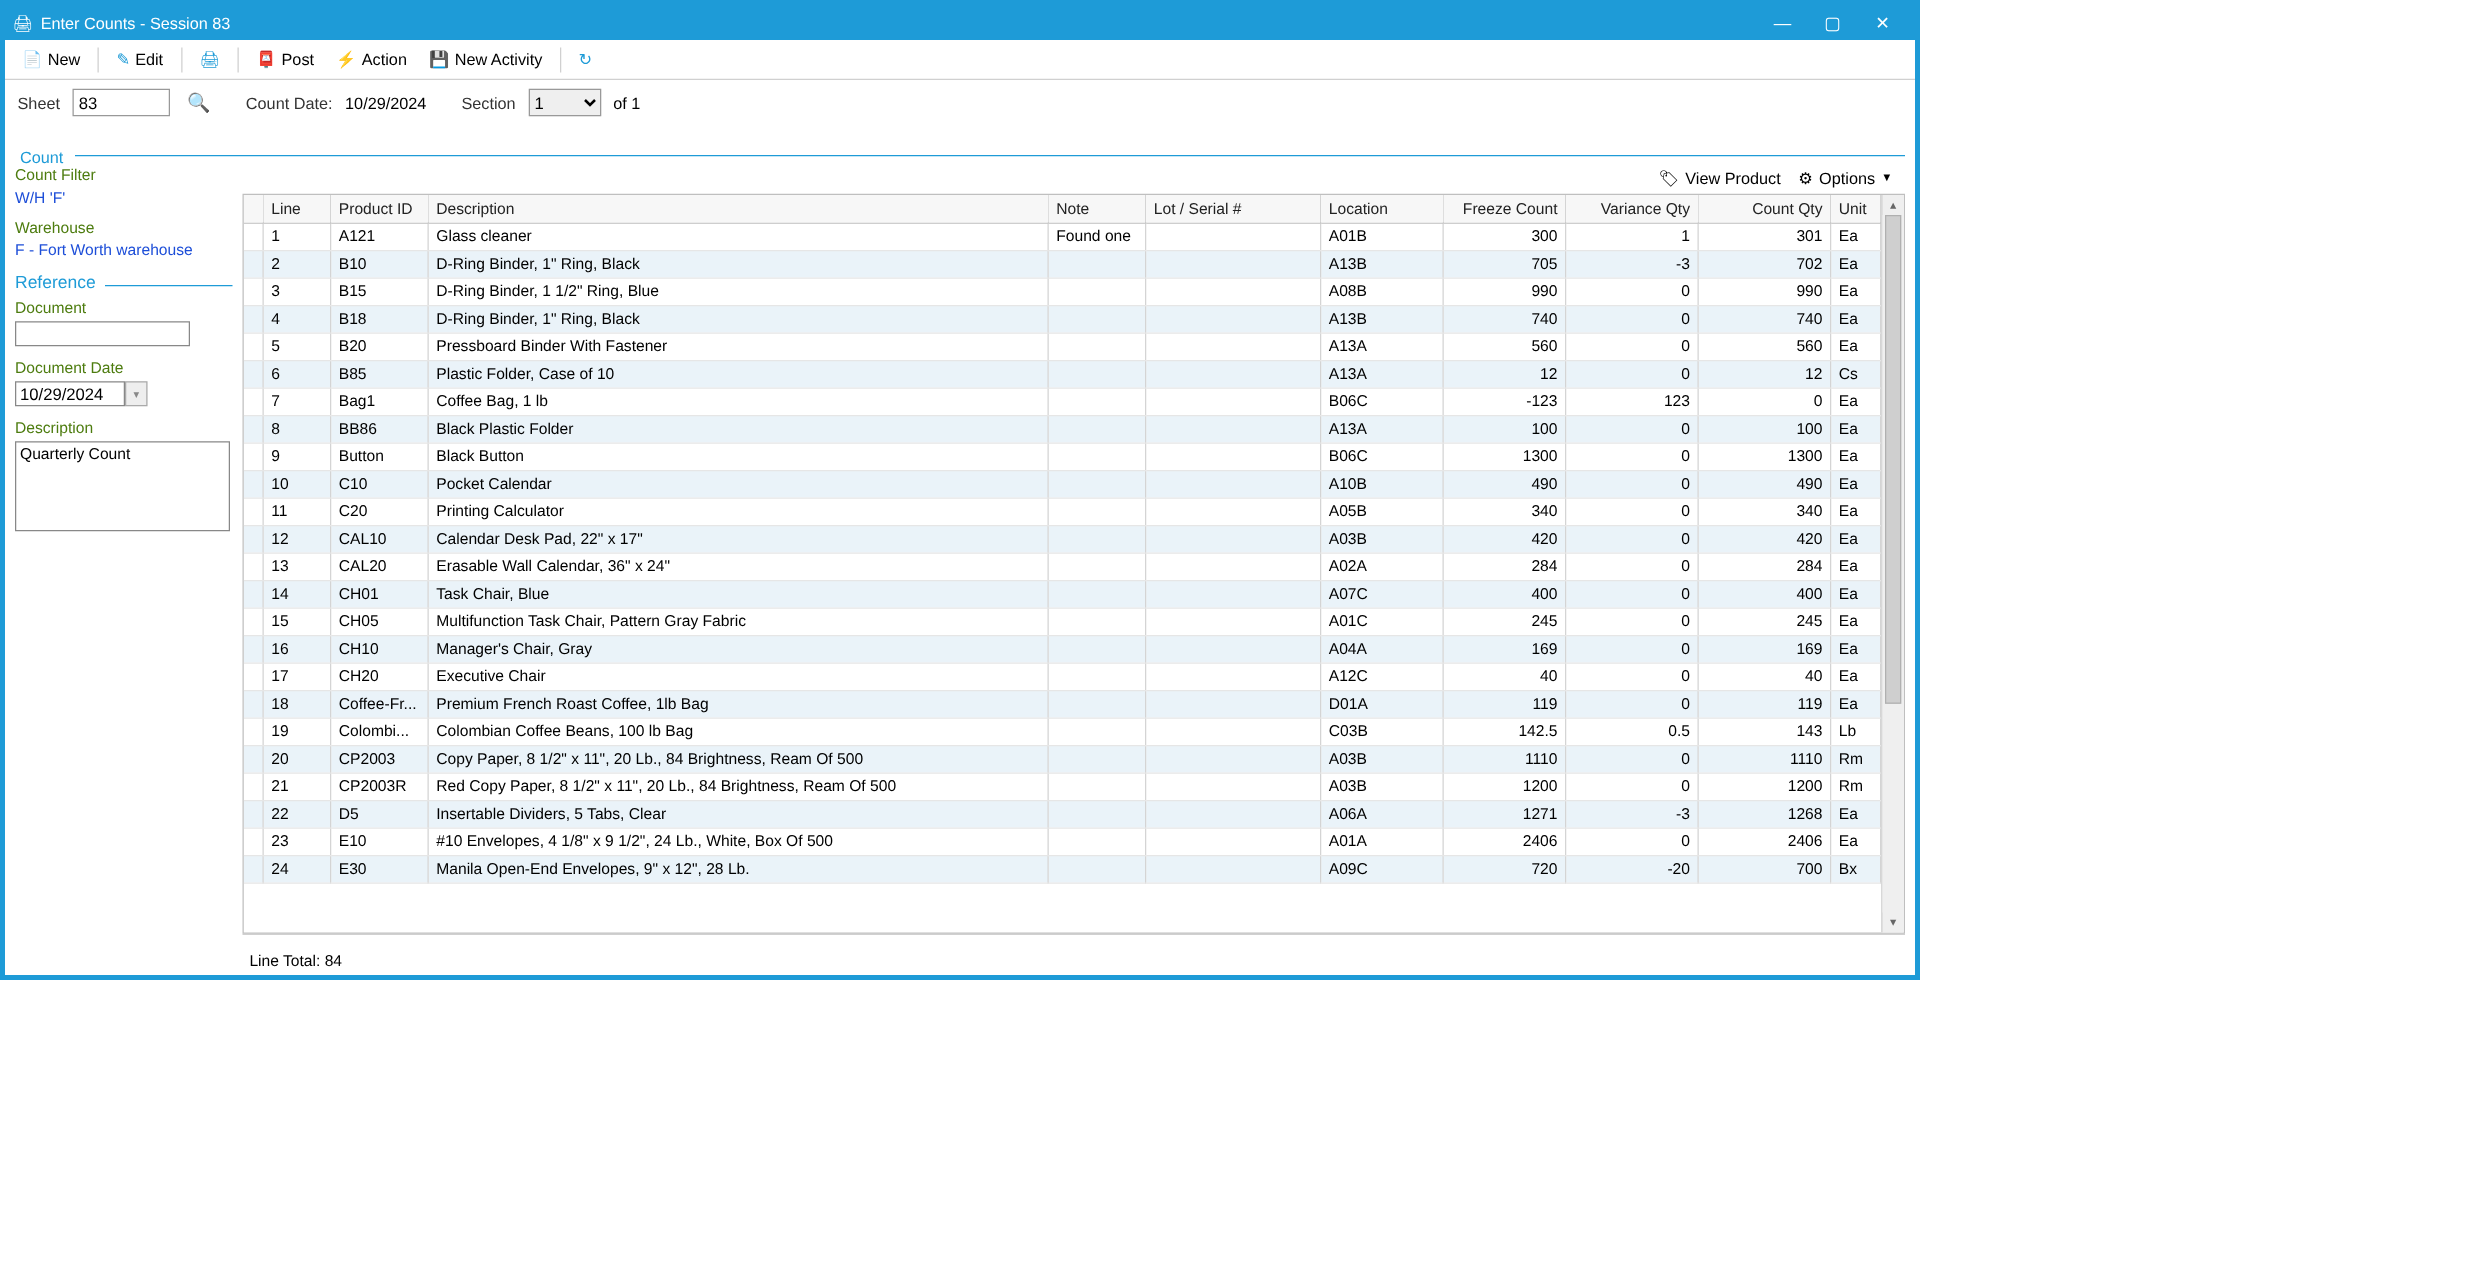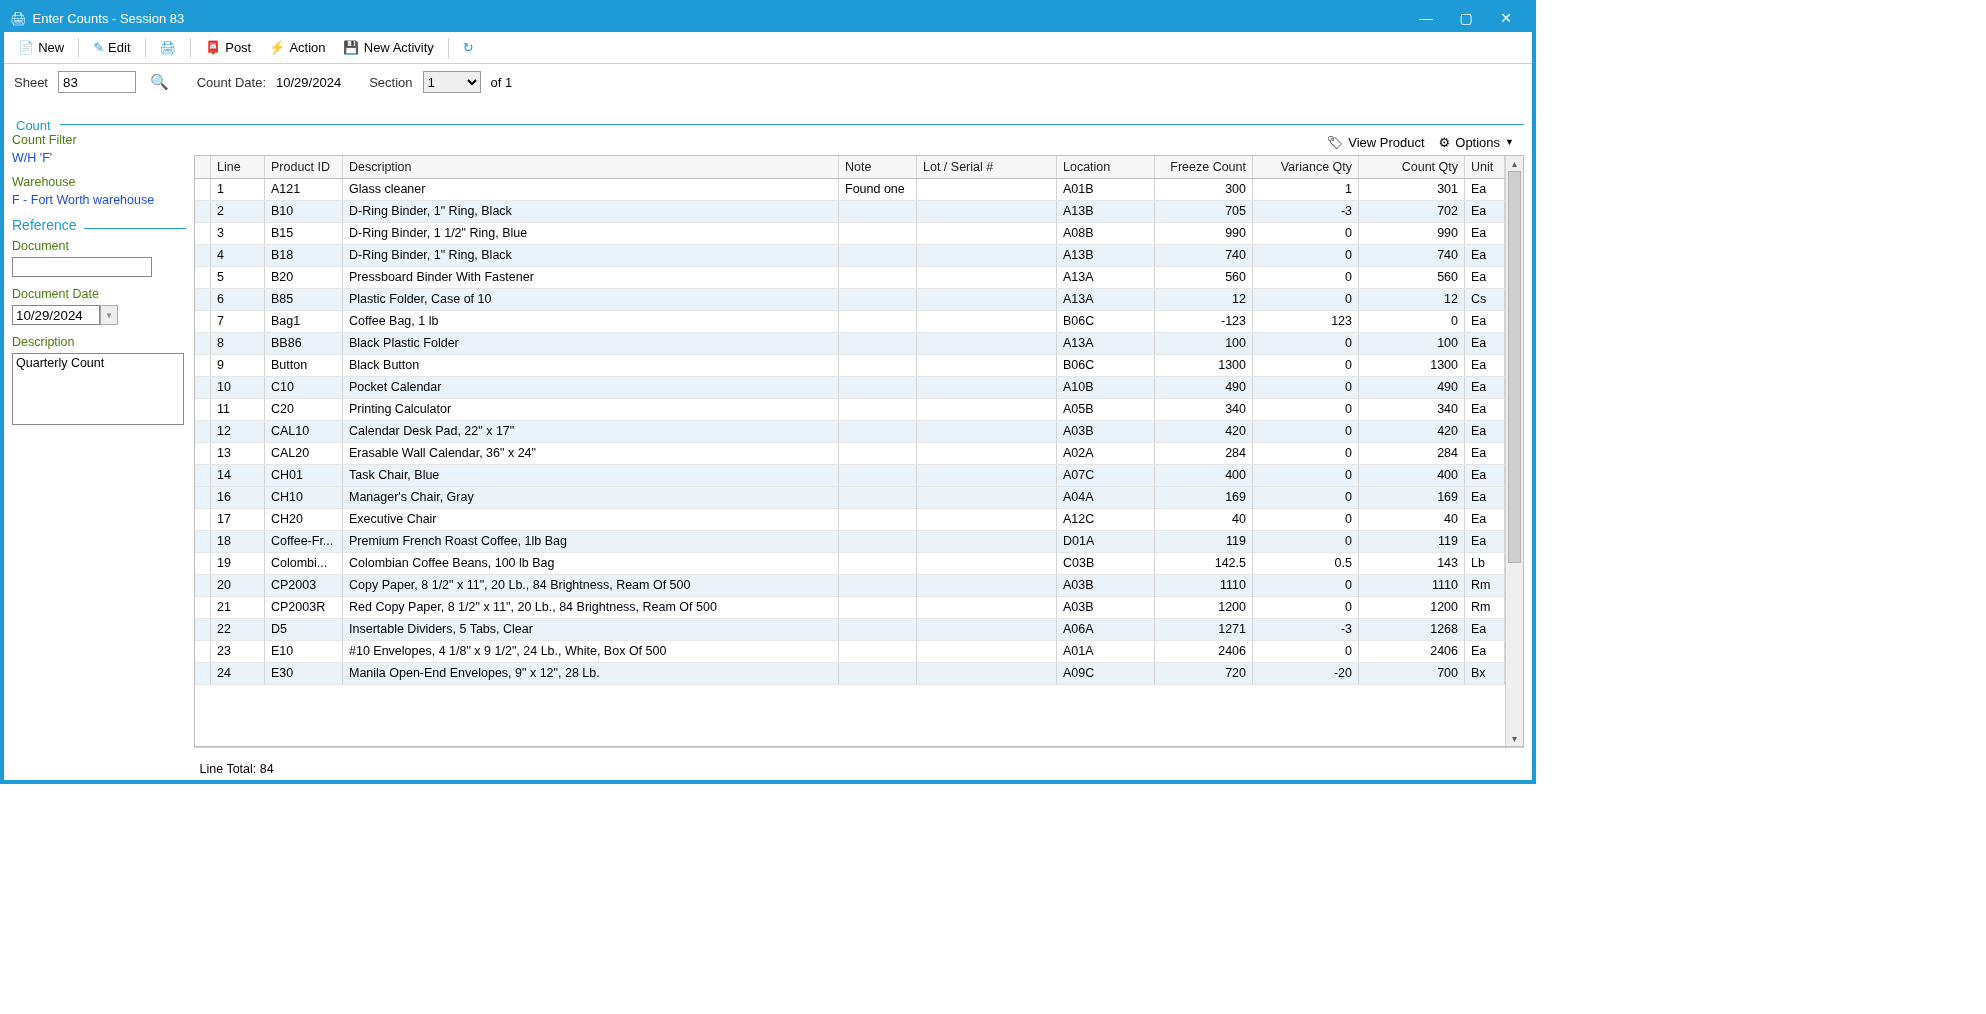--- a/index.html
+++ b/index.html
@@ -353,20 +353,33 @@
                     <td>CH01</td>
                     <td>Task Chair, Blue</td>
                     <td></td>
                     <td></td>
                     <td>A07C</td>
                     <td class="num">400</td>
                     <td class="num">0</td>
                     <td class="num">400</td>
                     <td>Ea</td>
                   </tr>
+                  <tr>
+                    <td></td>
+                    <td>15</td>
+                    <td>CH05</td>
+                    <td>Multifunction Task Chair, Pattern Gray Fabric</td>
+                    <td></td>
+                    <td></td>
+                    <td>A01C</td>
+                    <td class="num">245</td>
+                    <td class="num">0</td>
+                    <td class="num">245</td>
+                    <td>Ea</td>
+                  </tr>
                   <tr class="even">
                     <td></td>
                     <td>16</td>
                     <td>CH10</td>
                     <td>Manager's Chair, Gray</td>
                     <td></td>
                     <td></td>
                     <td>A04A</td>
                     <td class="num">169</td>
                     <td class="num">0</td>

